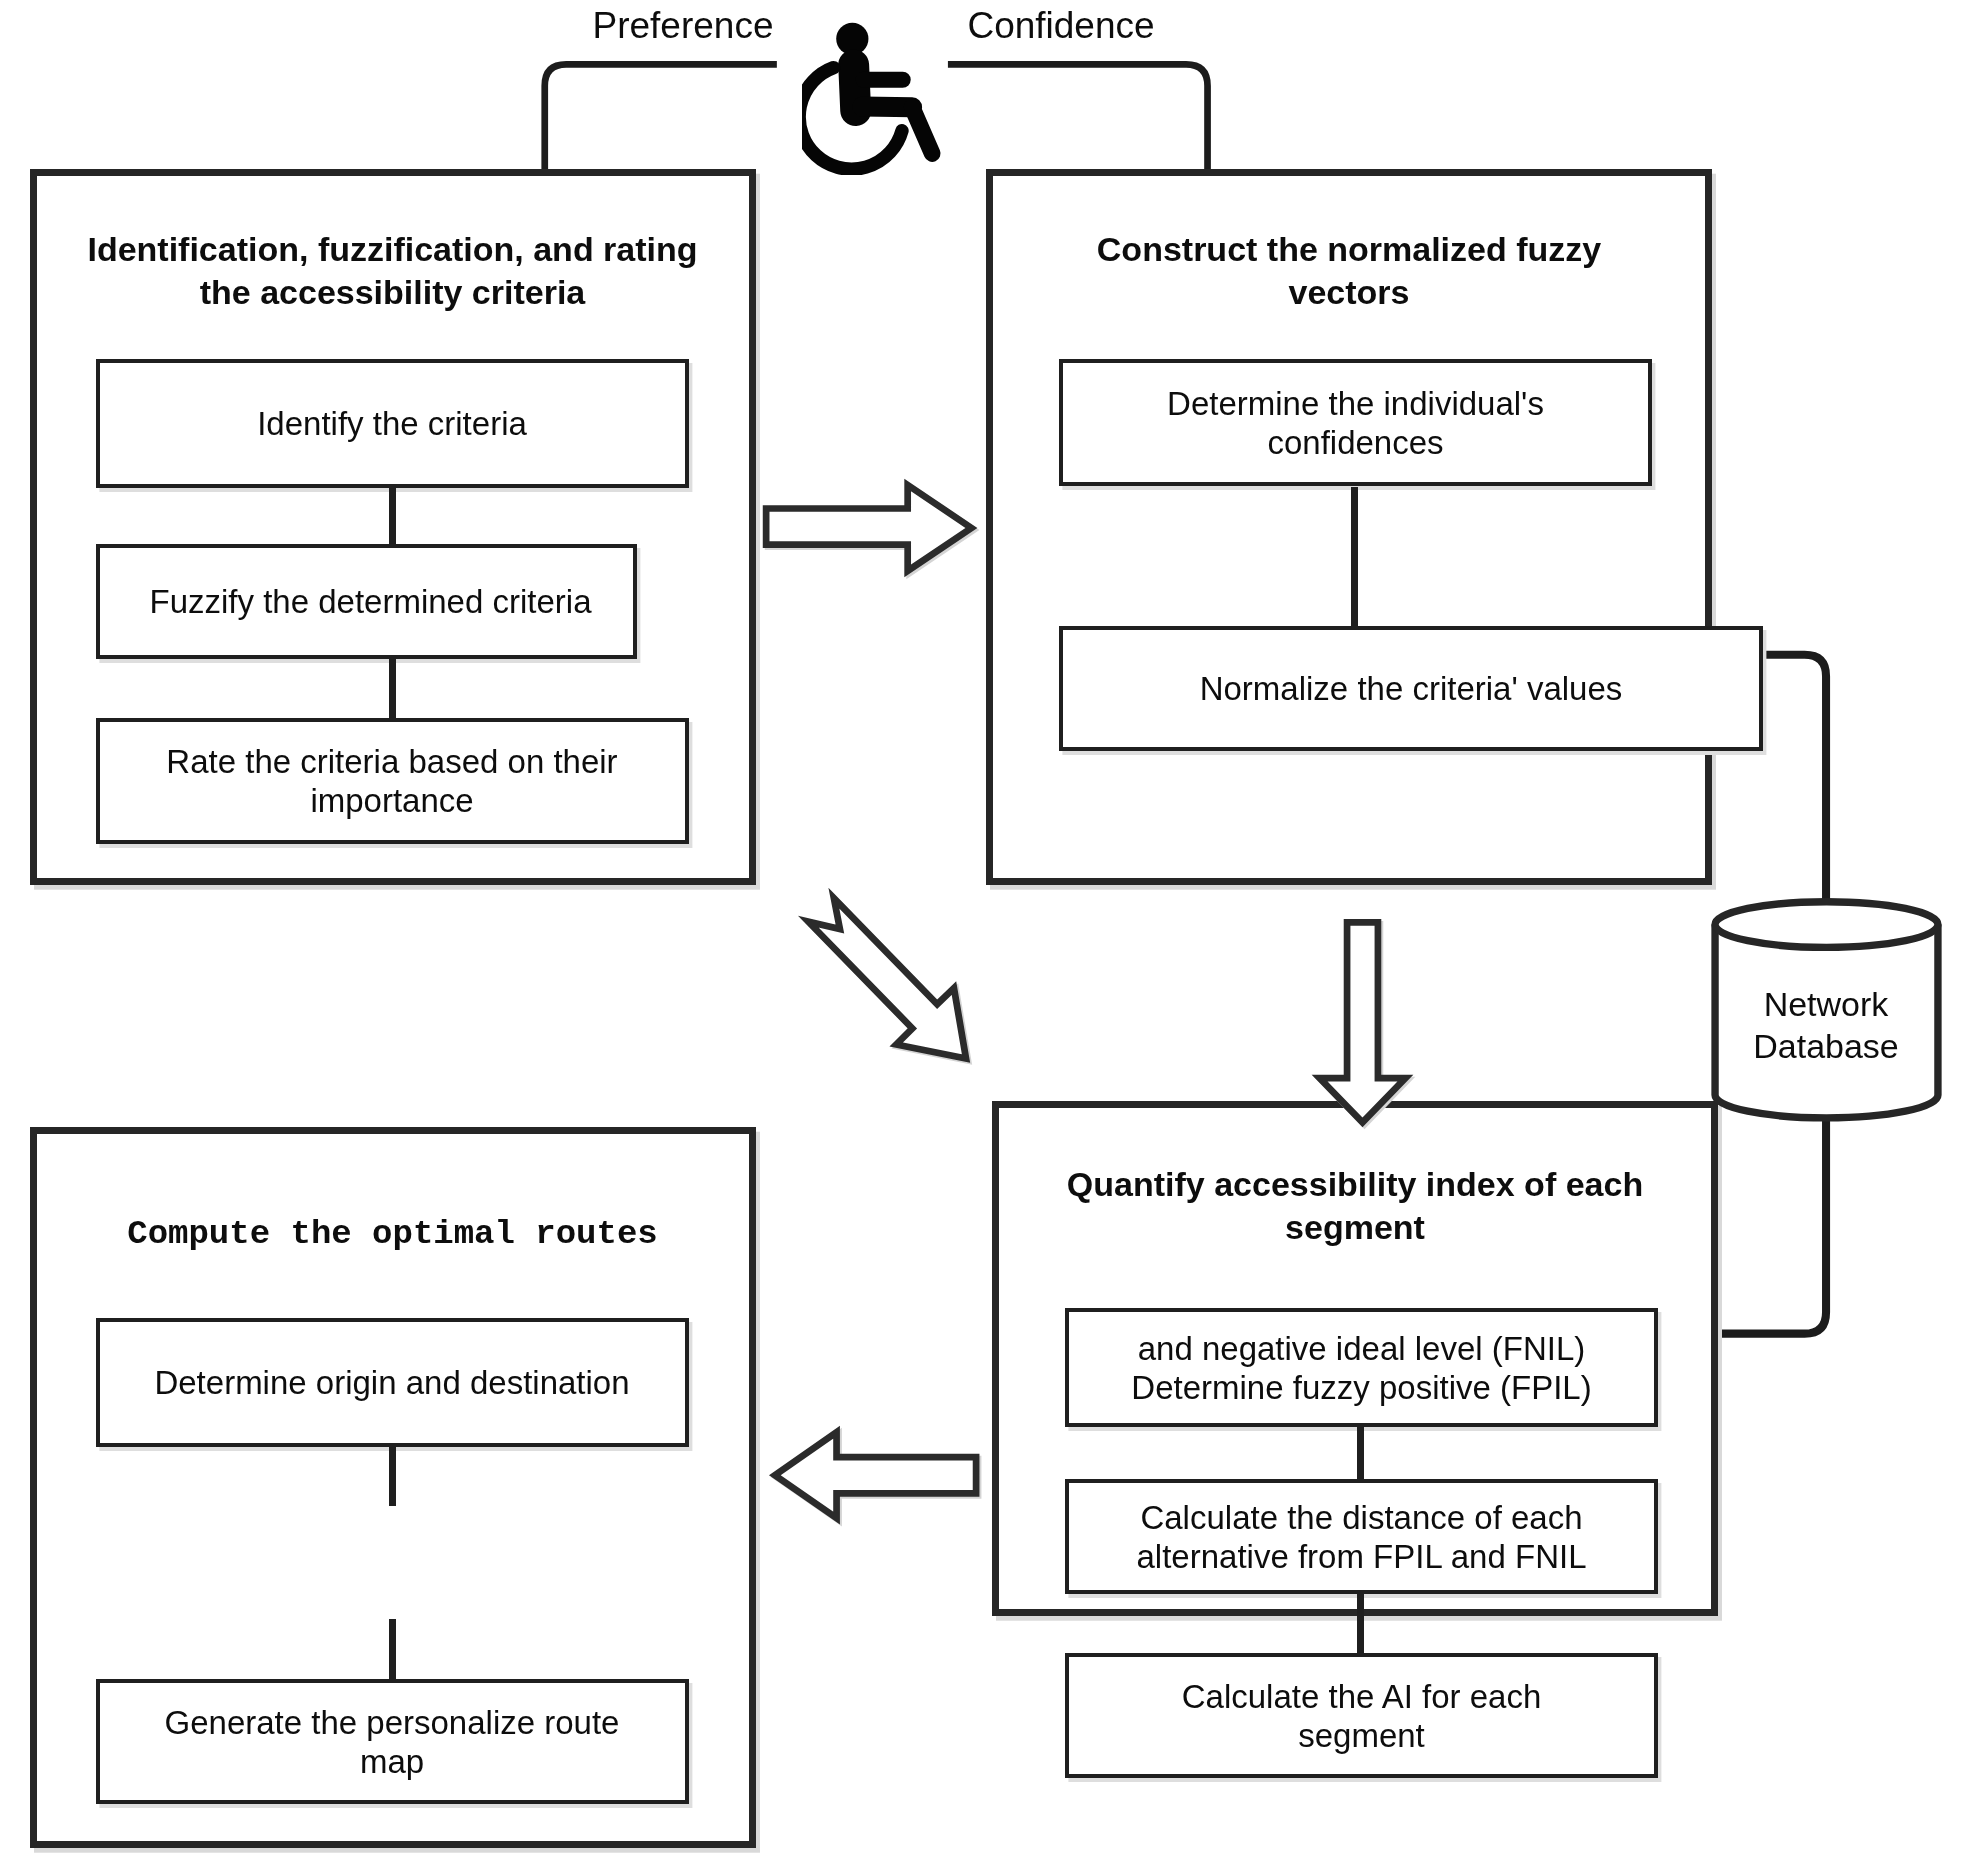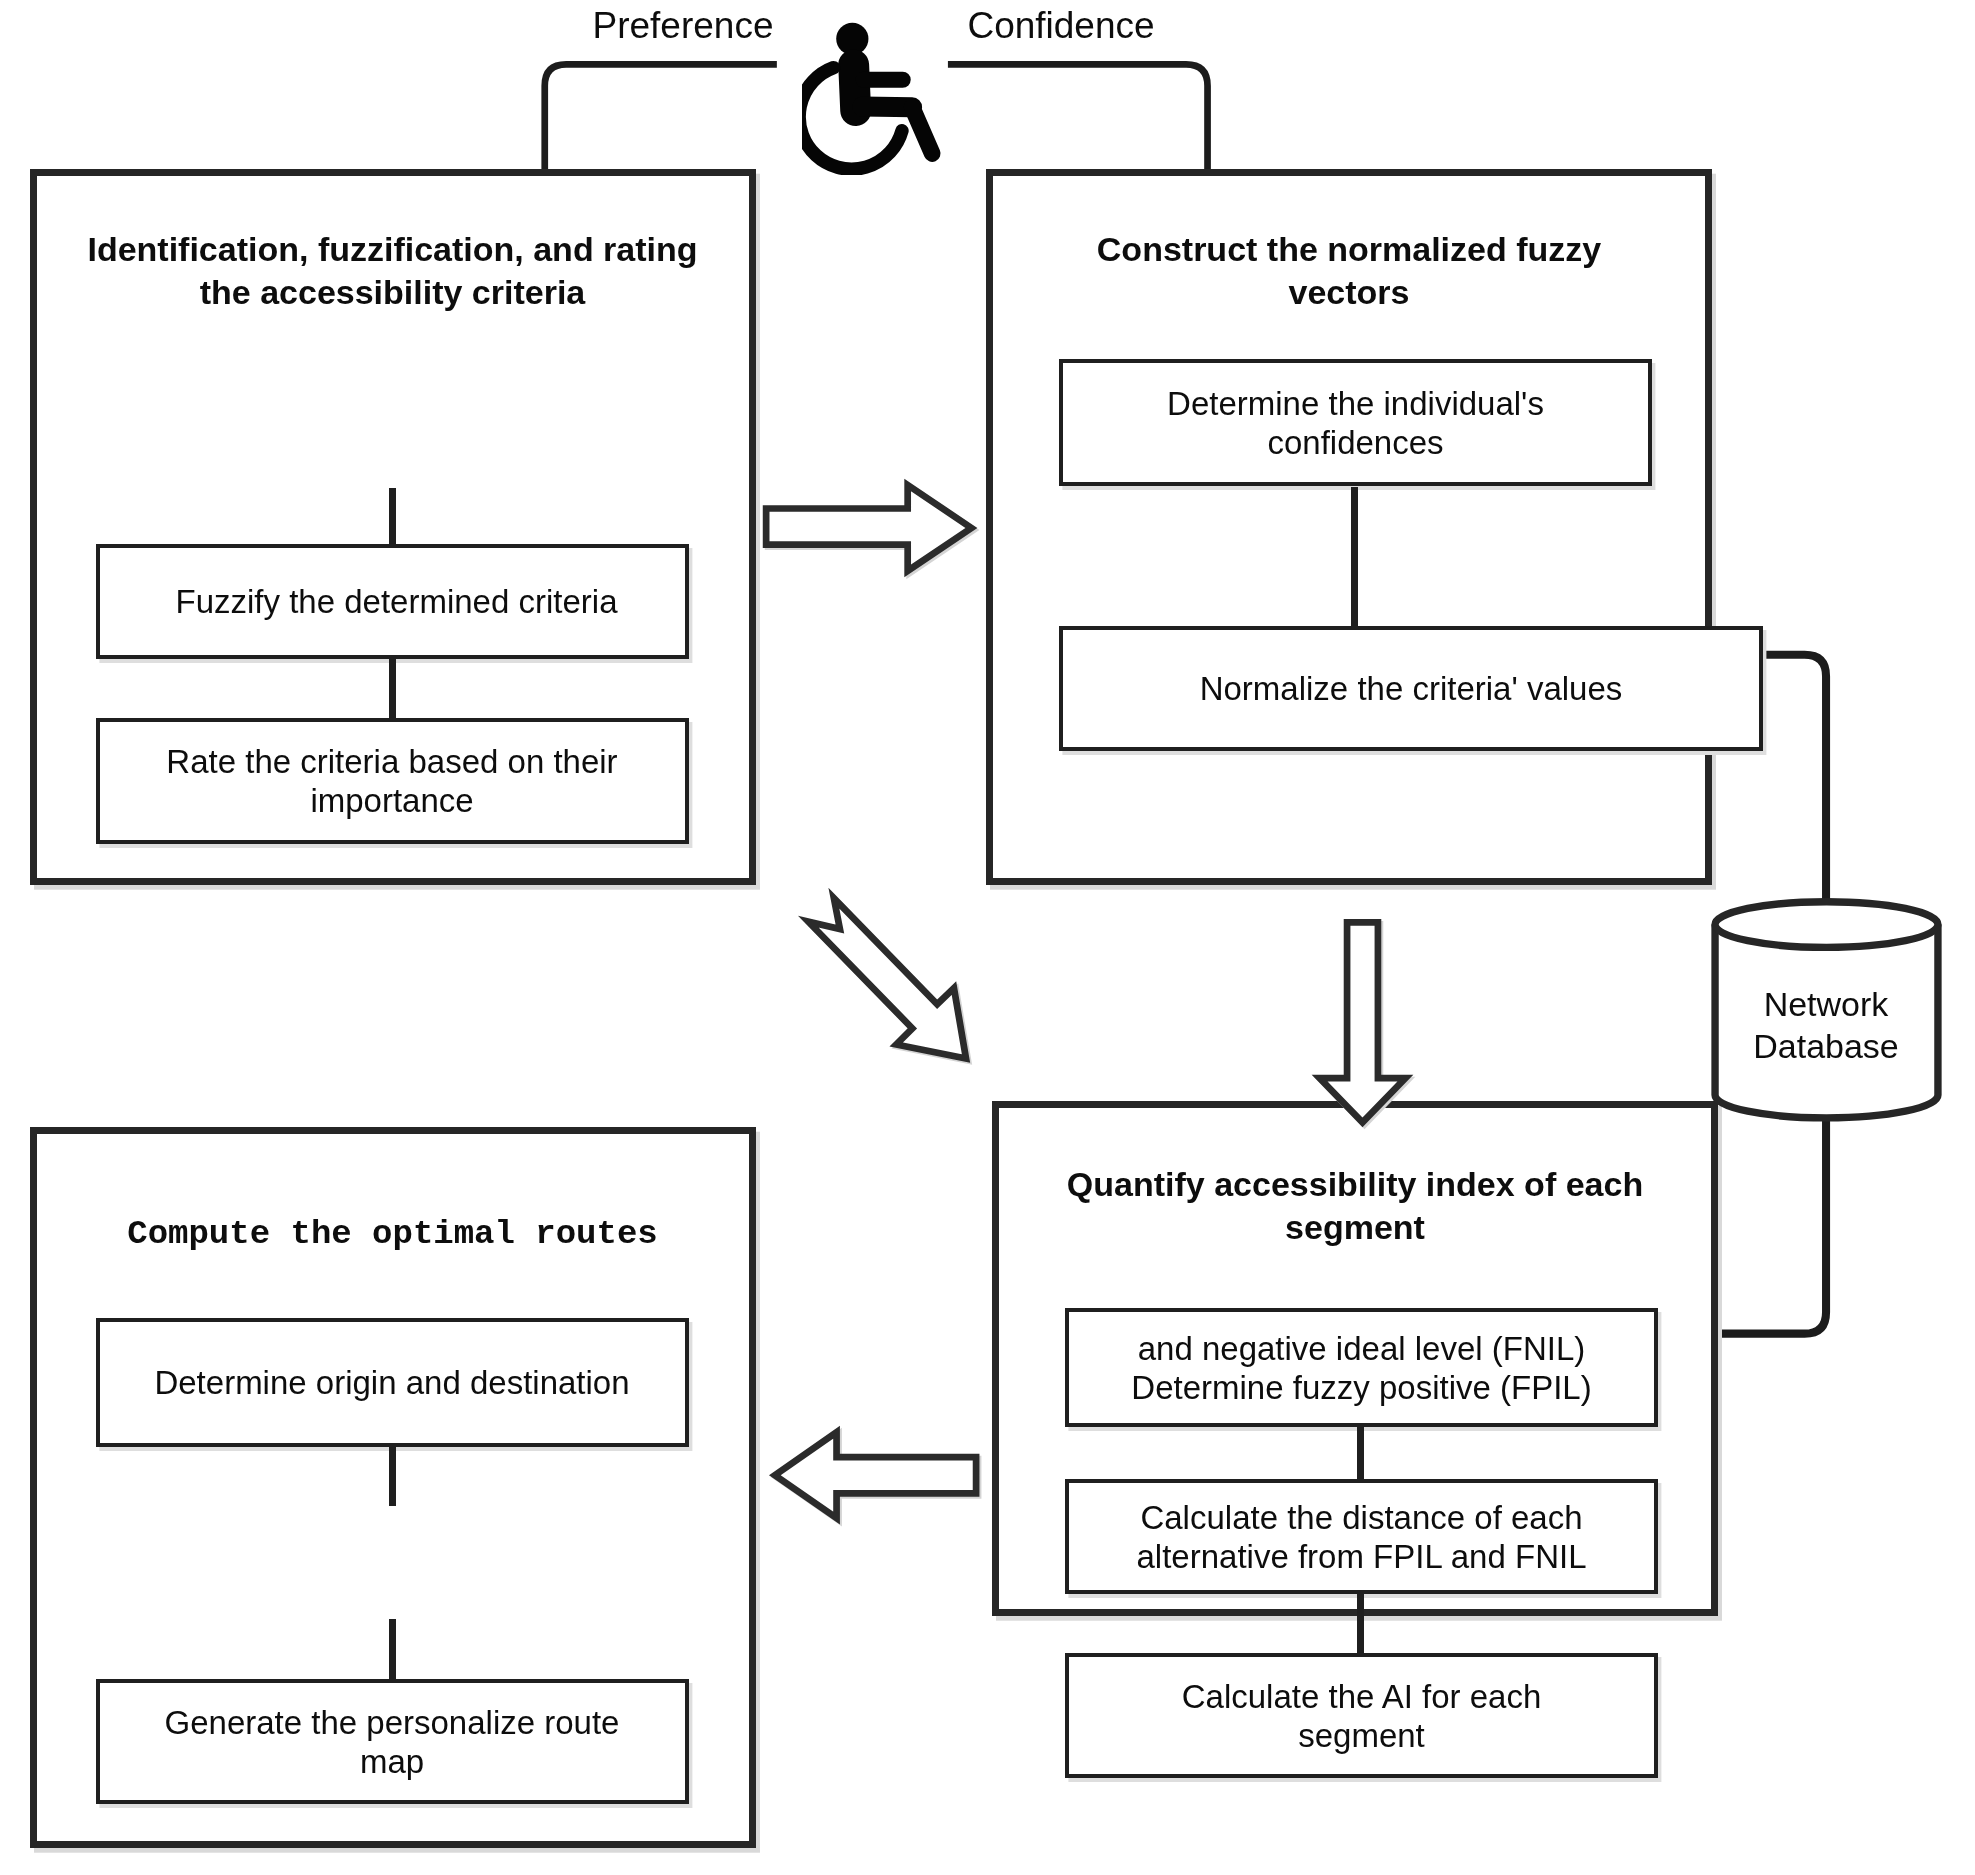--- a/index.html
+++ b/index.html
@@ -41,22 +41,25 @@
     <path d="M1413 96 L1768 96 Q1800 96 1800 128 L1800 256" fill="none" stroke="#1c1c1c" stroke-width="10"></path>
     <path d="M2550 976 L2690 976 Q2722 976 2722 1008 L2722 1356" fill="none" stroke="#1c1c1c" stroke-width="12"></path>
     <path d="M2722 1640 L2722 1956 Q2722 1988 2690 1988 L2556 1988" fill="none" stroke="#1c1c1c" stroke-width="12"></path>
   </svg>
 
   <div class="outer-box" style="left:29.5px; top:169px; width:726px; height:716px;">
     <div class="box-title" style="top:52px;">
       <div>Identification, fuzzification, and rating</div>
       <div>the accessibility criteria</div>
     </div>
+    <div class="step" style="left:59px; top:183px; width:593px; height:129px;">
+      <div>Identify the criteria</div>
+    </div>
     <div class="vline" style="left:352px; top:312px; height:57px;"></div>
-    <div class="step" style="left:59px; top:368px; width:593px; height:115px;padding-left:9px;">
+    <div class="step" style="left:59px; top:368px; width:541px; height:115px;padding-left:9px;">
       <div>Fuzzify the determined criteria</div>
     </div>
     <div class="vline" style="left:352px; top:482px; height:62px;"></div>
     <div class="step" style="left:59px; top:542px; width:593px; height:126px;">
       <div>Rate the criteria based on their</div>
       <div>importance</div>
     </div>
   </div>
 
   <div class="outer-box" style="left:986px; top:169px; width:726px; height:716px;">

